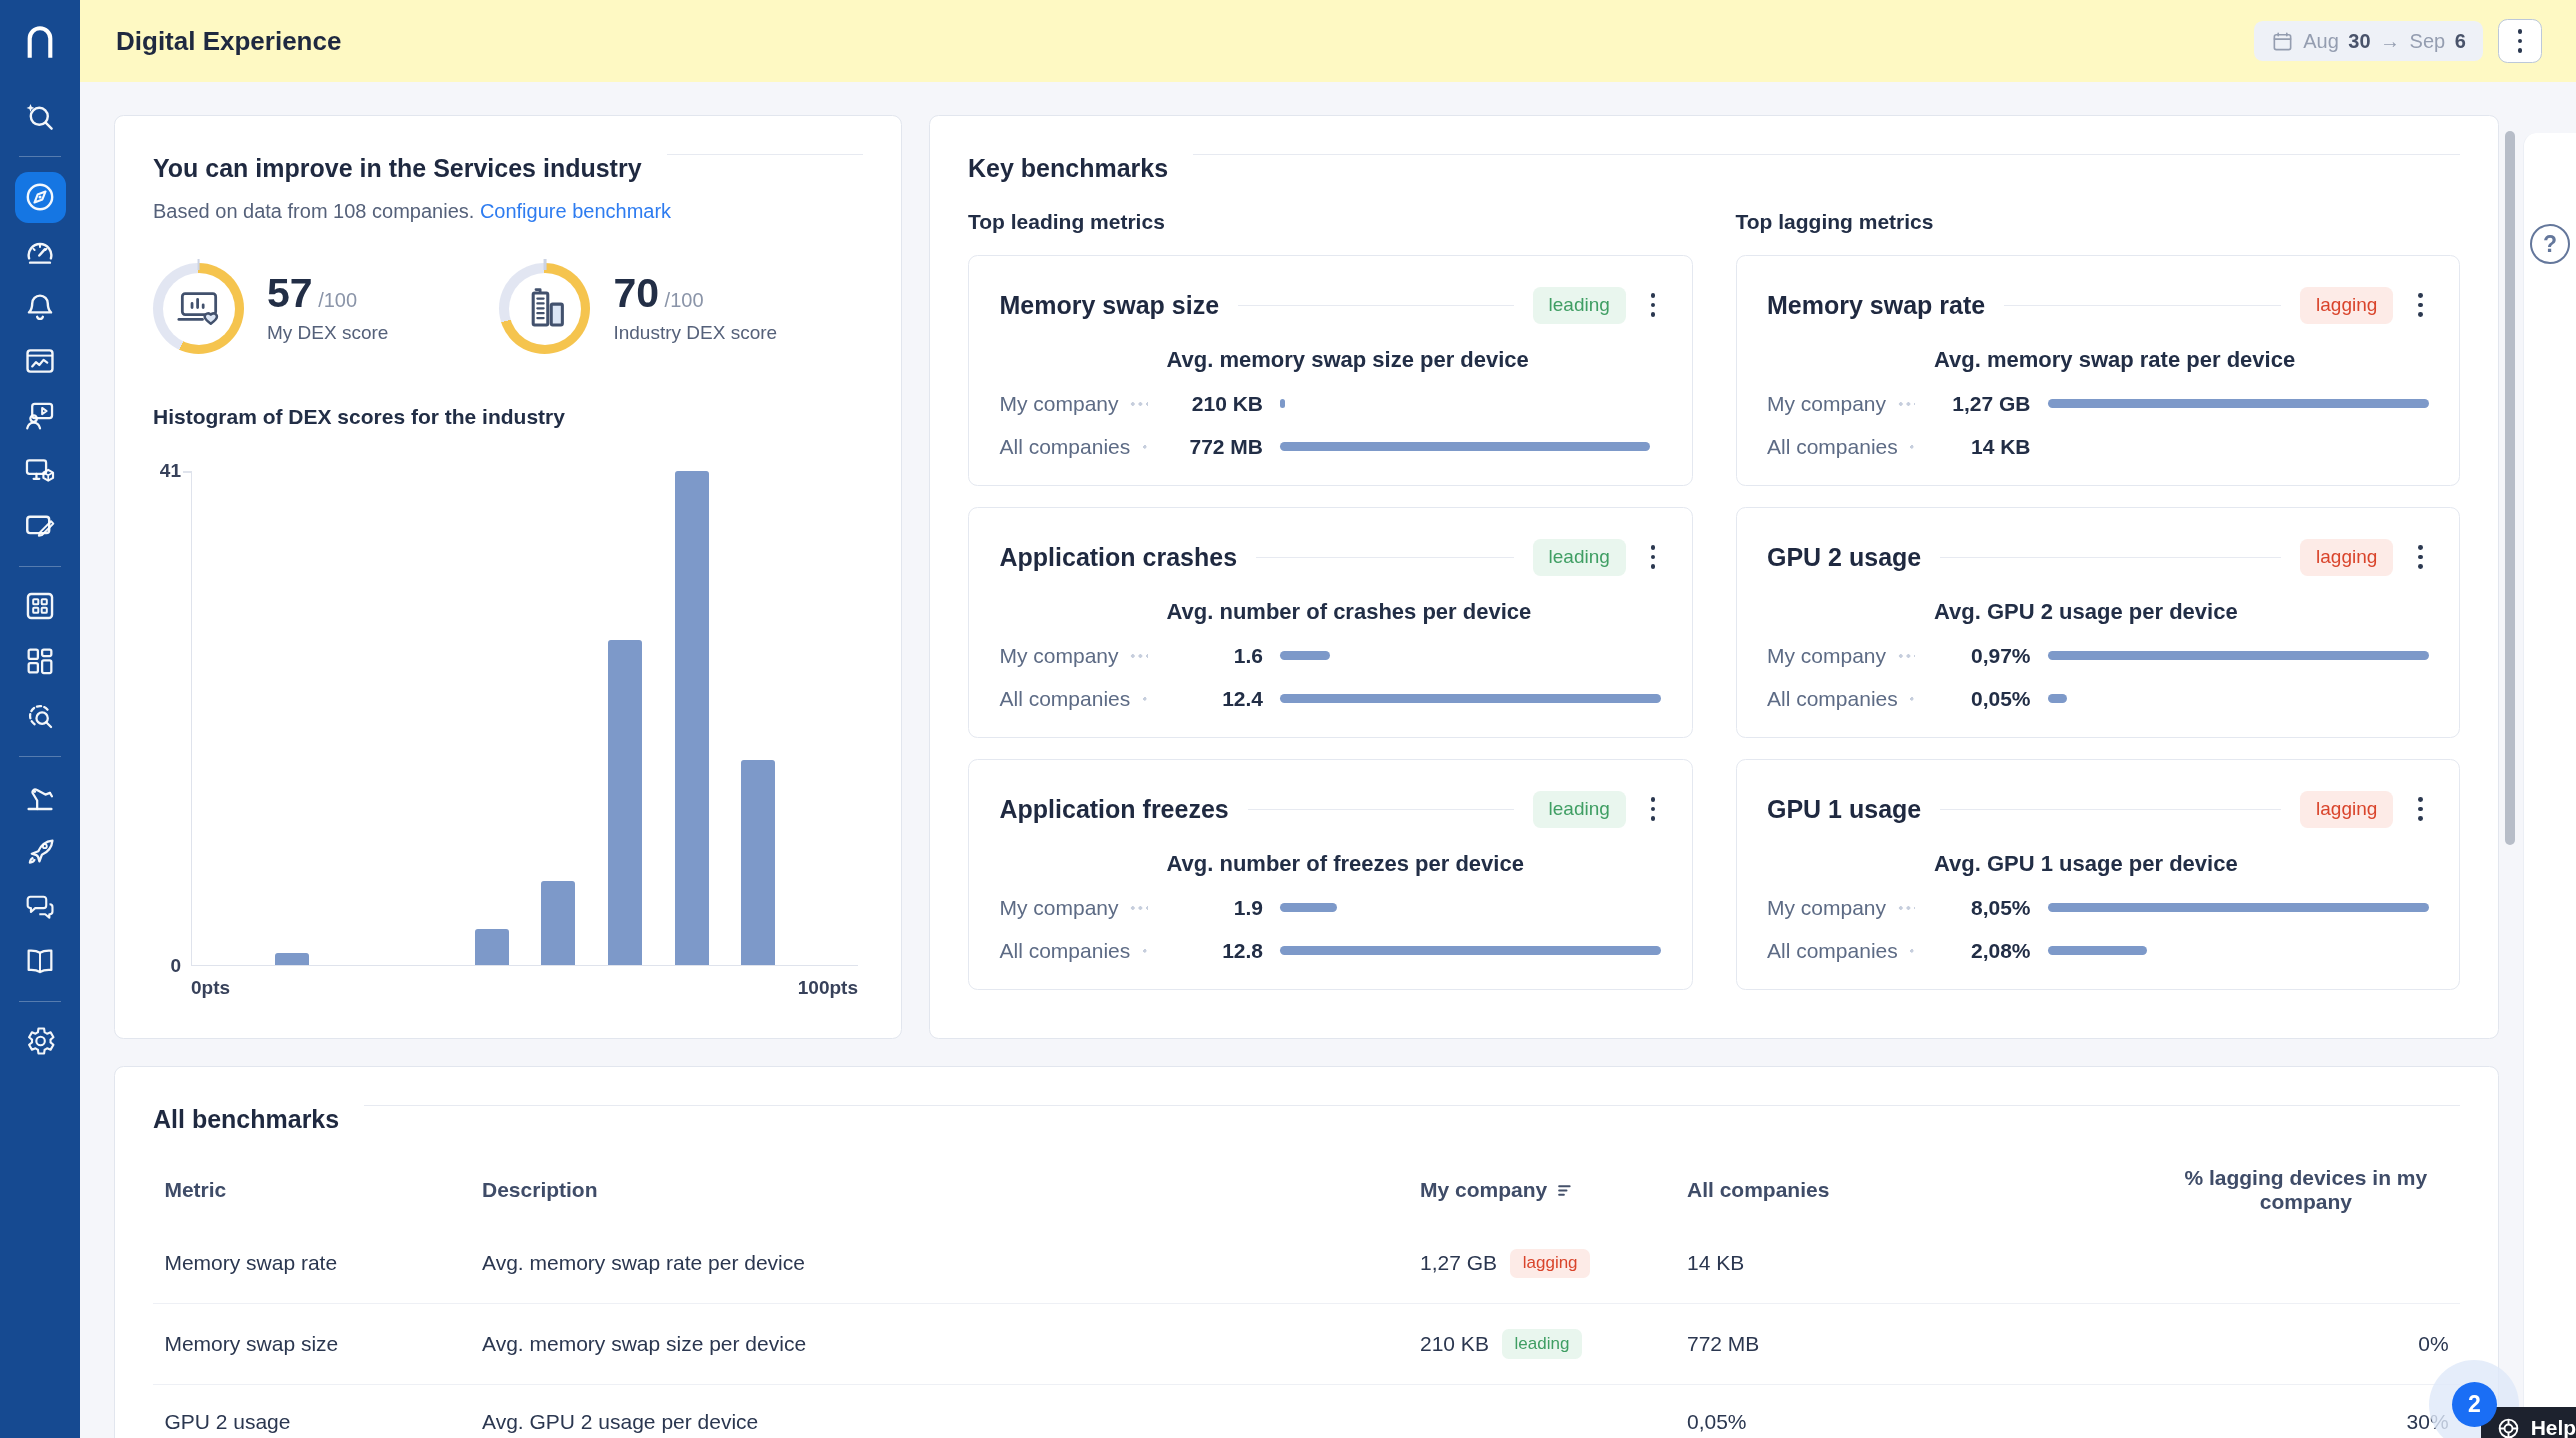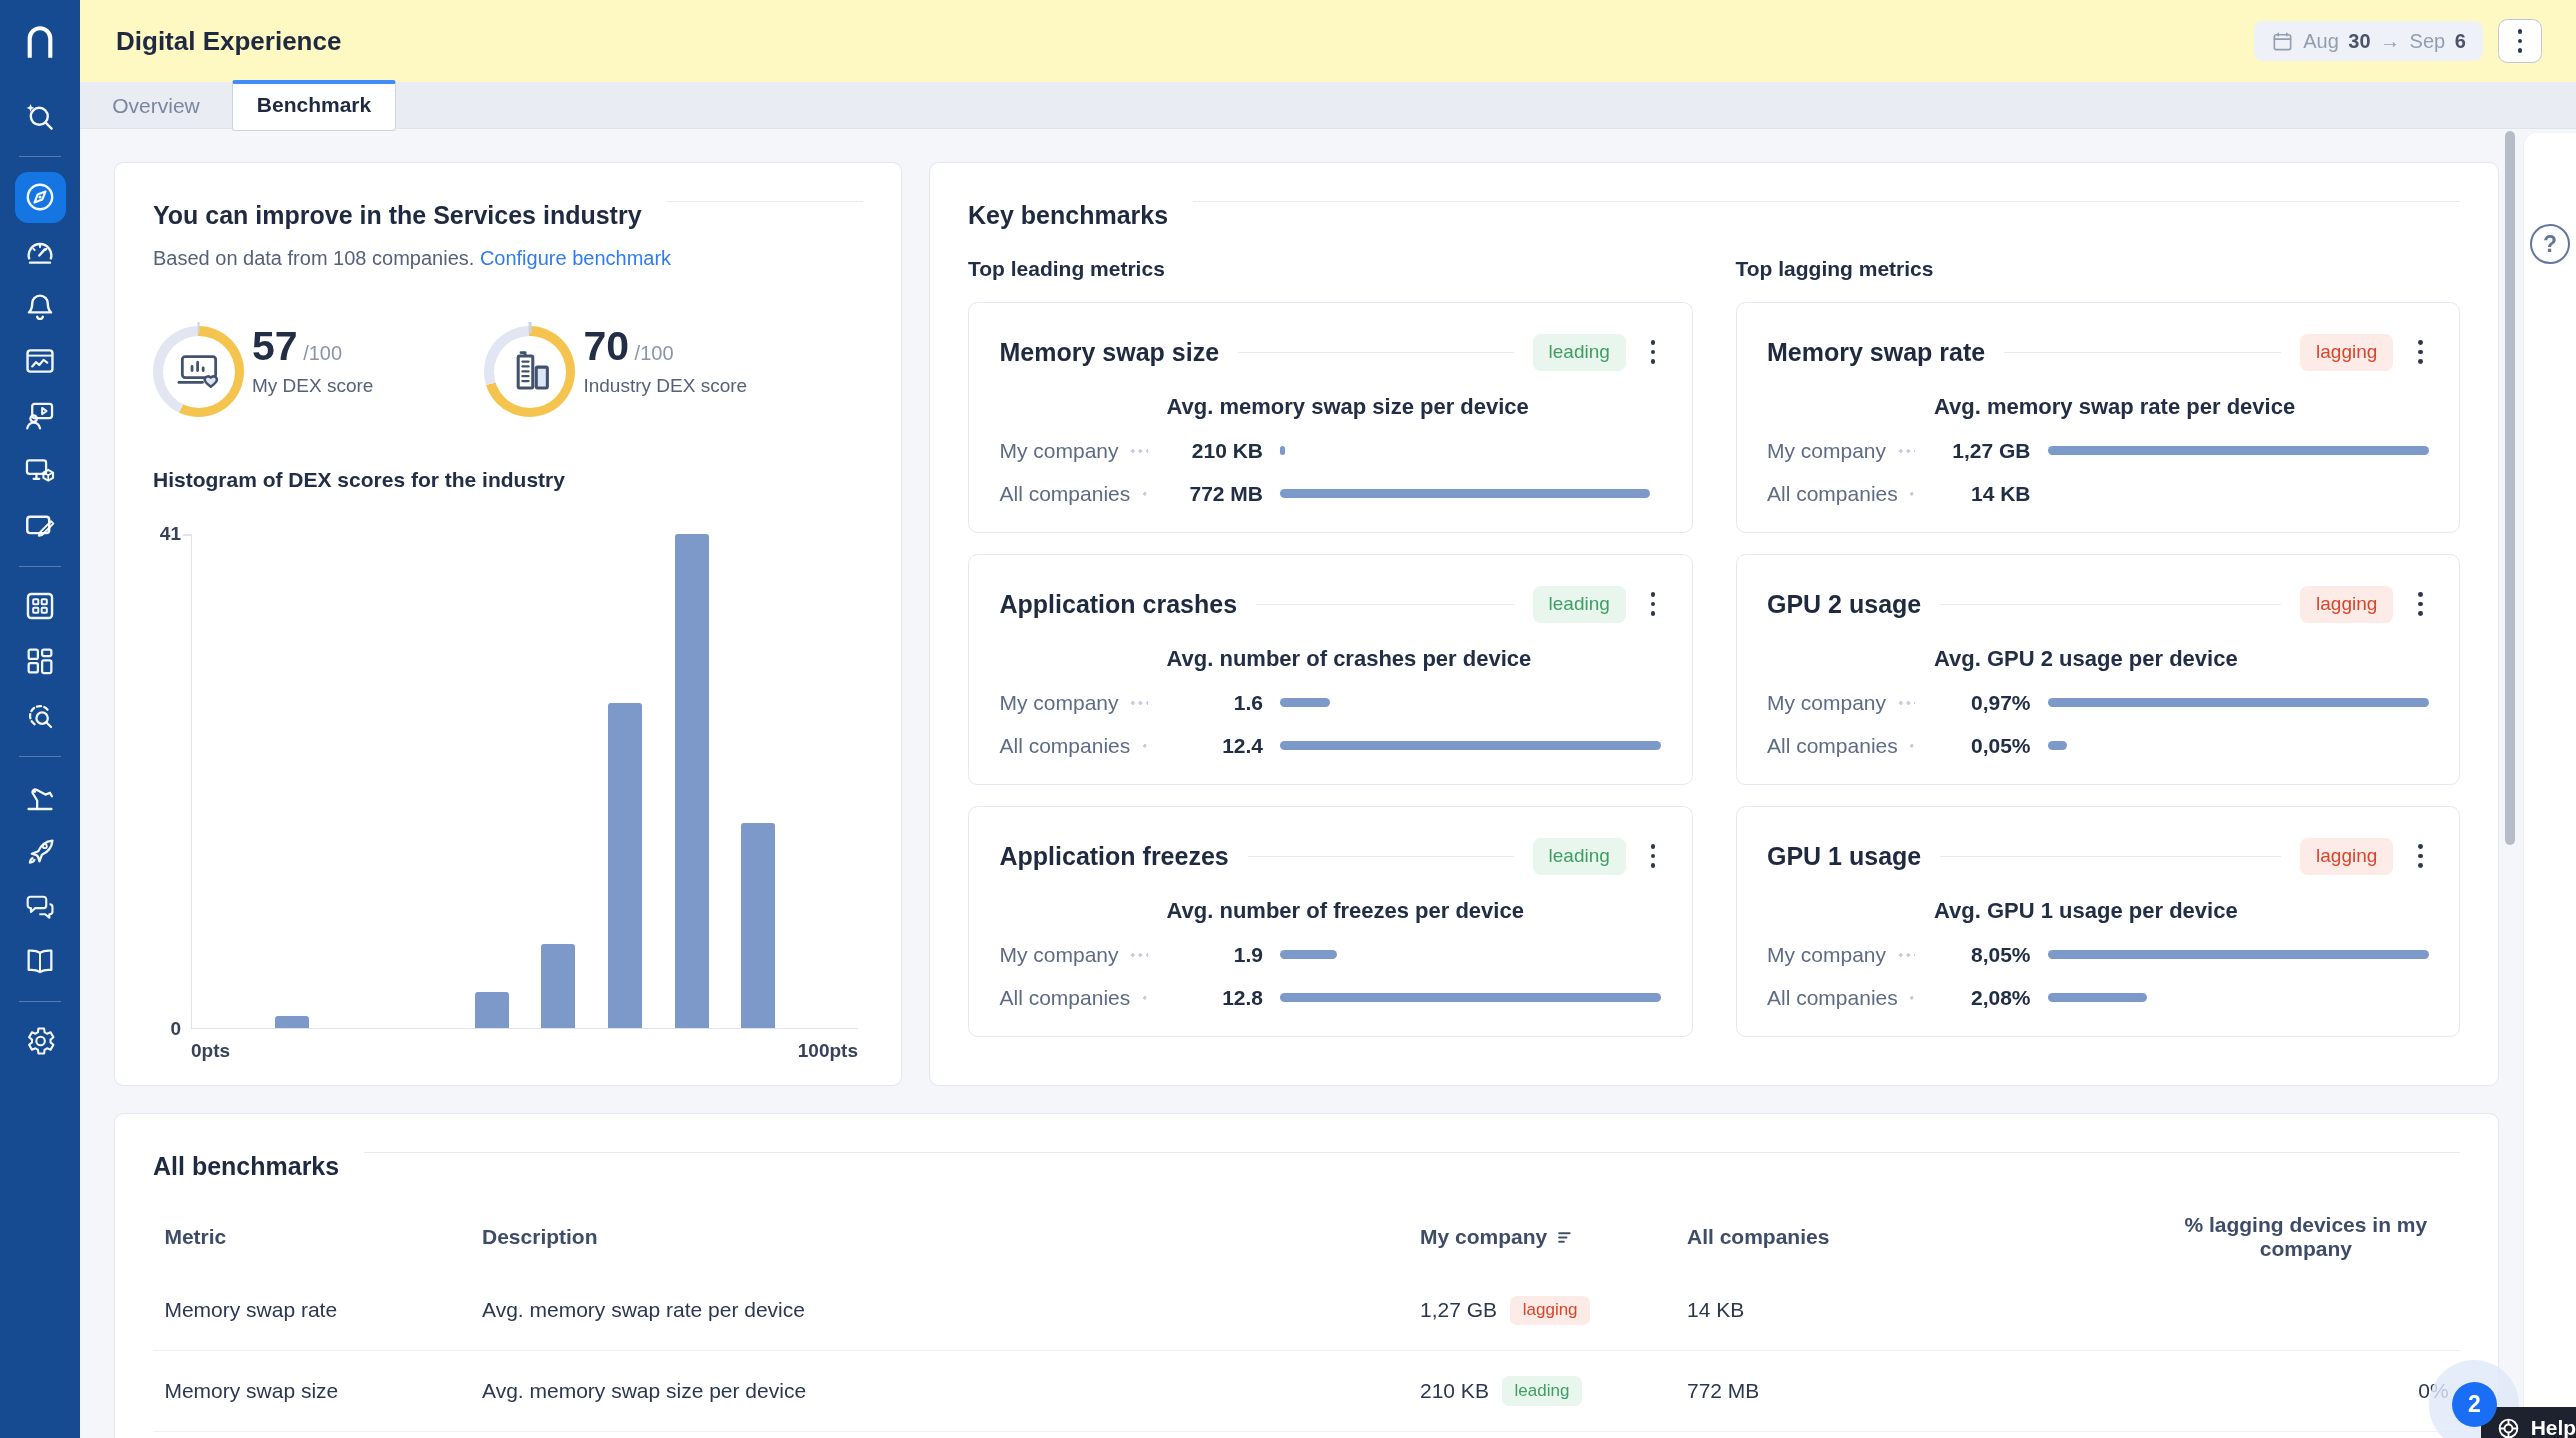--- a/index.html
+++ b/index.html
@@ -44,21 +44,21 @@
   .card{background:#fff;border:1px solid #e2e6ee;border-radius:9.5px;}
   .improve-card{width:788px;height:924px;padding:38px;flex:none;}
   .kb-card{flex:1;height:924px;padding:38px;}
   .section-head{display:flex;align-items:flex-start;}
   .section-head h2{font-size:25px;font-weight:700;margin:0;color:var(--c-dark);}
   .section-head .rule{flex:1;height:1px;background:var(--c-rule);margin-left:25px;}
   .subtitle{margin-top:17px;font-size:20px;color:var(--c-mut);}
   .subtitle a{color:var(--c-link);text-decoration:none;cursor:pointer;}
   
   .scores{display:flex;gap:111px;margin-top:40px;align-items:center;}
-  .score{display:flex;gap:8px;margin-top:16px;}
+  .score{display:flex;align-items:center;gap:23px;}
   .ring{width:91px;height:91px;border-radius:50%;position:relative;display:flex;align-items:center;justify-content:center;flex:none;}
   .ring::before{content:"";position:absolute;inset:9.5px;background:#fff;border-radius:50%;}
   .ring::after{content:"";position:absolute;top:-3.8px;left:50%;width:2.9px;height:10.5px;background:#ccd3e3;transform:translateX(-50%);}
   .ring svg{position:relative;width:50px;height:50px;}
   .score-num{font-size:41px;font-weight:700;color:#222e46;line-height:1;}
   .score-denom{font-size:20px;color:#8a94a8;font-weight:400;}
   .score-label{font-size:19px;color:var(--c-mut);margin-top:7.6px;}
   
   .hist-title{margin-top:51px;font-size:21px;font-weight:700;color:#222e46;}
   .hist{margin:42px 0 0 38px;width:667px;height:495px;position:relative;}
@@ -293,24 +293,20 @@
       <span>Sep</span>
       <b>6</b>
     </div>
     <div class="kebab-btn">
         <i></i>
         <i></i>
         <i></i>
       </div>
   </header>
 
-  <div class="tabstrip">
-    <div class="tab">Overview</div>
-    <div class="tab active">Benchmark</div>
-  </div>
 
   <div class="content">
     <div class="row1">
 
       <section class="card improve-card">
         <div class="section-head">
           <h2>You can improve in the Services industry</h2>
           <div class="rule"></div>
         </div>
         <div class="subtitle">

